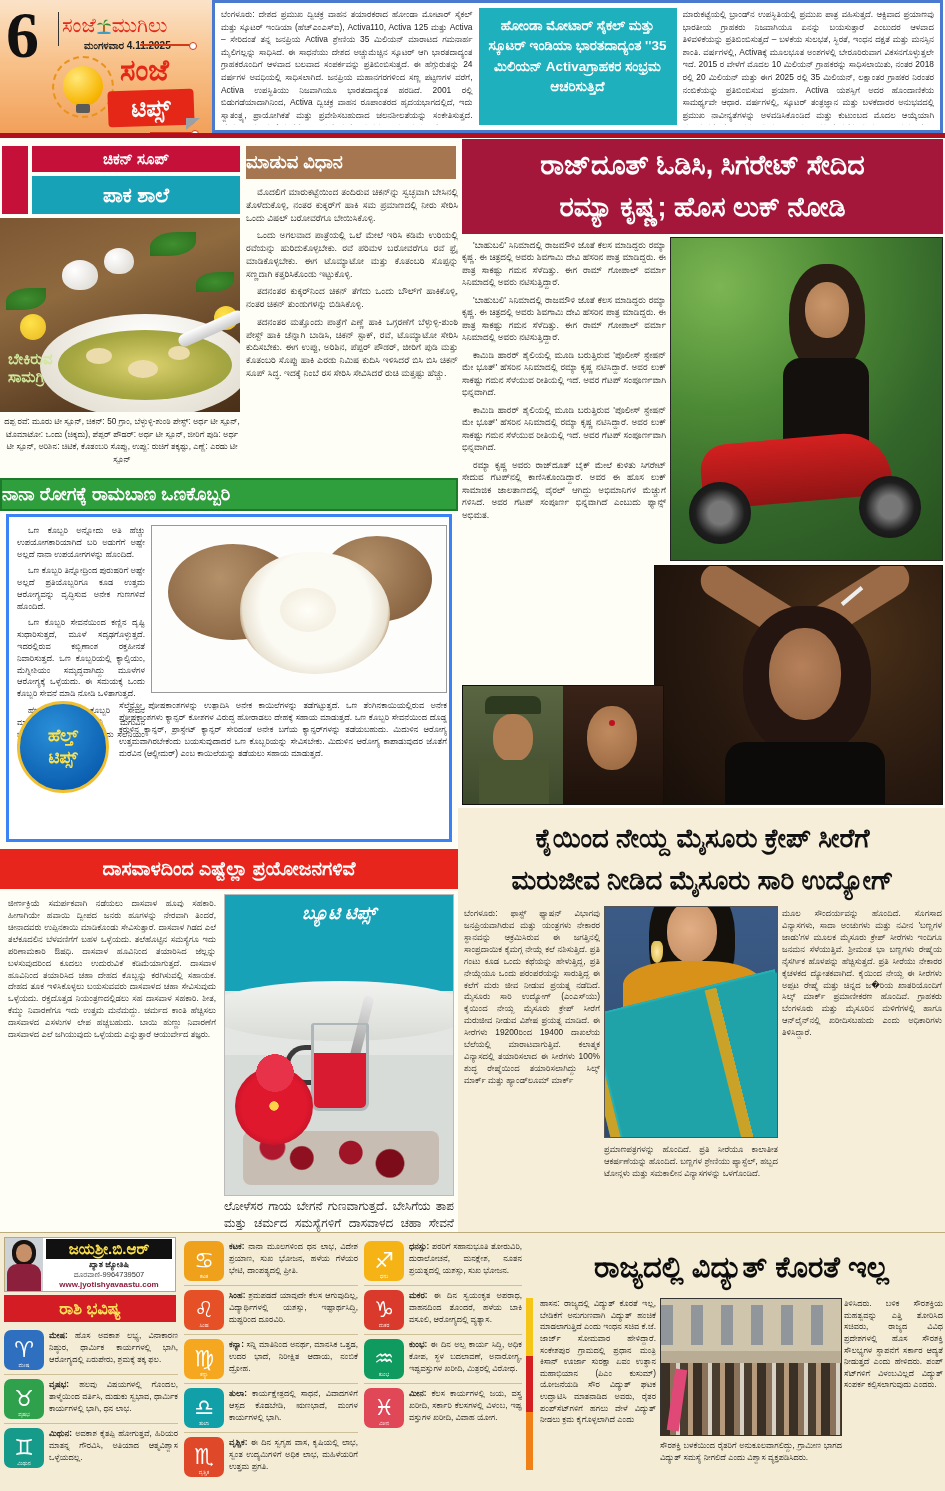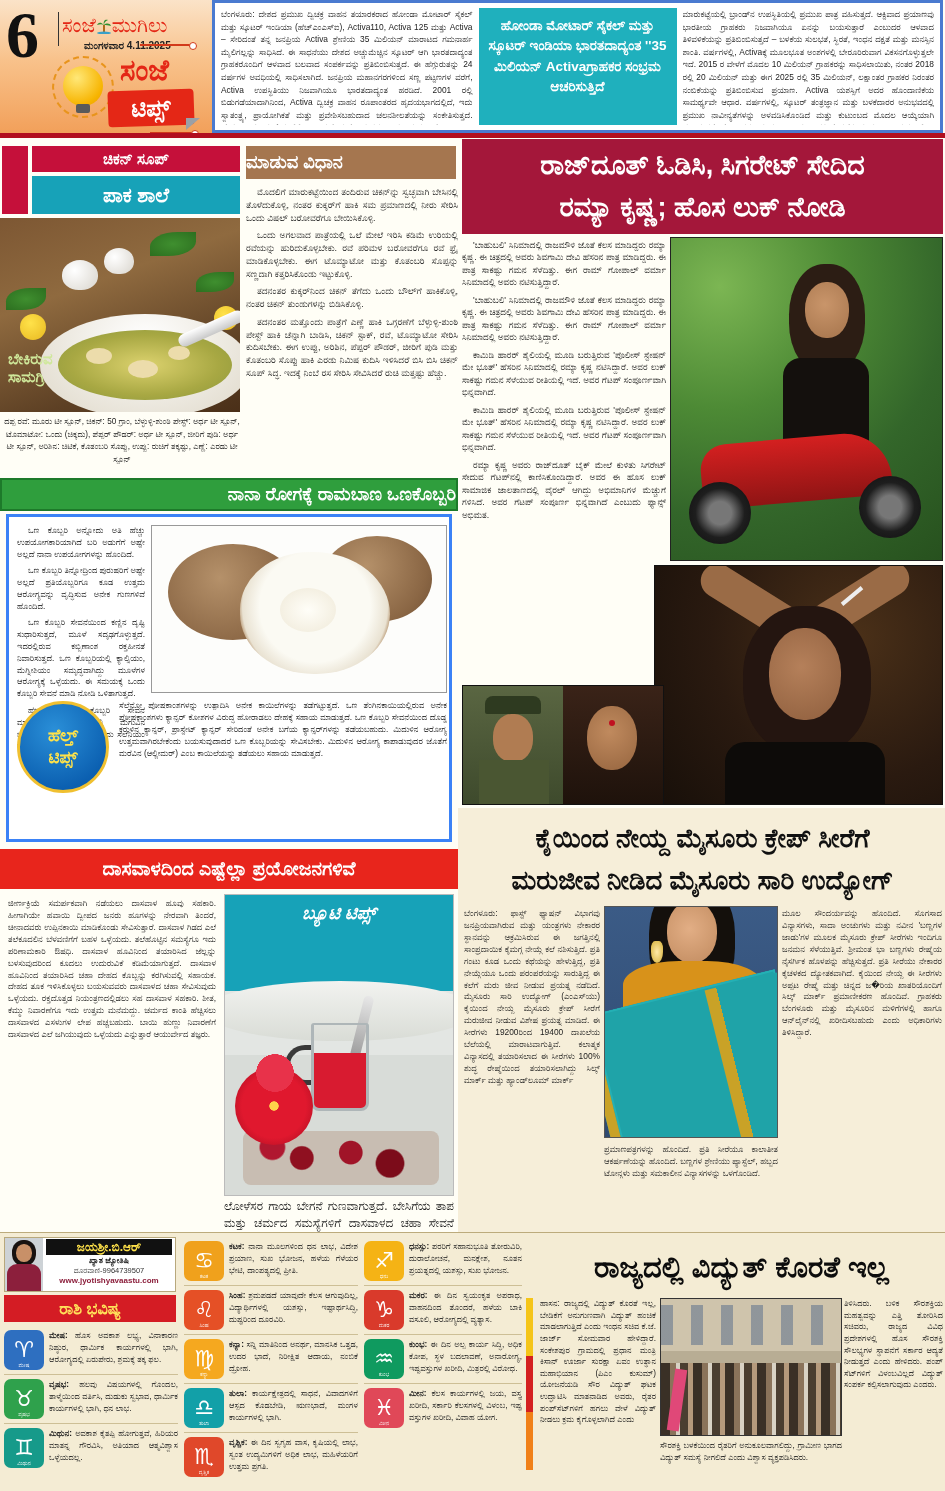--- a/index.html
+++ b/index.html
@@ -36,21 +36,21 @@
 .mint{position:absolute;background:radial-gradient(#3f8f2f,#2c6e1f);border-radius:60% 0 60% 0}
 .lemon{position:absolute;background:radial-gradient(circle at 40% 35%,#ffe24a,#e8b820);border-radius:50%}
 .bowl{position:absolute;left:40px;top:96px;width:210px;height:104px;background:radial-gradient(ellipse at 50% 25%,#ffffff,#e6e1d5 75%);border-radius:50%}
 .soup{position:absolute;left:58px;top:112px;width:174px;height:70px;background:radial-gradient(ellipse,#dcd26e,#a8a843 60%,#8a963b);border-radius:50%}
 .chunk{position:absolute;background:#ecdcab;border-radius:50%}
 .spoon{position:absolute;left:176px;top:104px;width:70px;height:13px;background:linear-gradient(#fff,#c8c8c8);border-radius:8px;transform:rotate(-24deg)}
 .ing-label{position:absolute;left:8px;top:132px;color:#cfe89a;font-weight:bold;font-size:15px;line-height:1.2}
 .ingredients{left:4px;top:416px;width:236px;height:58px;font-size:8.2px;line-height:1.55;text-align:center;color:#222;overflow:hidden}
 .method-text{left:246px;top:186px;width:212px;height:286px;font-size:9px}
 
-.green-banner{left:0;top:478px;width:458px;height:33px;background:#2f9e3d;border:2px solid #1d7a2a;color:#fff;font-weight:bold;font-size:18px;text-align:right;line-height:29px}
+.green-banner{left:0;top:478px;width:458px;height:33px;background:#2f9e3d;border:2px solid #1d7a2a;color:#fff;font-weight:bold;font-size:18px;text-align:left;line-height:29px}
 .green-box{left:6px;top:514px;width:446px;height:328px;border:3px solid #3b82f6;background:#fff;overflow:hidden}
 .coco-left{position:absolute;left:8px;top:8px;width:128px;height:312px;font-size:8.3px}
 .coconut-photo{position:absolute;left:142px;top:8px;width:296px;height:168px;border:1px solid #999;background:#fdfdfb;overflow:hidden}
 .coco-back{position:absolute;background:radial-gradient(circle at 40% 35%,#b5916a,#8a6644 70%,#6e4e33);border-radius:50%}
 .coco-half{position:absolute;left:88px;top:26px;width:150px;height:122px;background:radial-gradient(circle at 50% 45%,#fbfaf3 55%,#e9e2d2 72%,#a77e52 78%,#7c5836);border-radius:48% 52% 50% 50%}
 .coco-cream{position:absolute;left:128px;top:62px;width:56px;height:44px;background:radial-gradient(#fffef8,#efe9d8);border-radius:50%}
 .coco-flow{position:absolute;left:8px;top:182px;width:430px;height:140px;font-size:8.3px;text-align:justify;line-height:1.45;color:#1c1c1c;overflow:hidden}
 .health-badge{float:left;width:92px;height:92px;margin:2px 10px 2px 0;border-radius:50%;background:radial-gradient(circle at 40% 30%,#2a8fd8,#0b5fb0 75%);border:3px solid #f0c030;color:#ffe24a;font-weight:bold;font-size:17px;text-align:center;display:flex;flex-direction:column;justify-content:center;line-height:1.3}
 
 .hib-banner{left:0;top:849px;width:458px;height:40px;background:#e8251c;color:#fff;font-weight:bold;font-size:19px;text-align:center;line-height:40px}
@@ -109,21 +109,21 @@
 .crowdband{position:absolute;left:0;top:64px;width:100%;height:74px;background:repeating-linear-gradient(90deg,#3a3026 0 9px,#8a735a 9px 15px,#d8d2c4 15px 19px,#4a3e30 19px 27px,#b59a7c 27px 32px)}
 .ribbon{position:absolute;left:10px;top:70px;width:12px;height:62px;background:#e04878;transform:rotate(8deg)}
 .divider{left:526px;top:1298px;width:7px;height:172px;background:linear-gradient(#f5c518 0 34%,#d42020 34% 66%,#f08018 66%)}
 
 .astro-card{left:4px;top:1237px;width:172px;height:55px;background:#fff;border:1px solid #b8a87c;display:flex;overflow:hidden}
 .astro-photo{flex:0 0 38px;background:#cdd2d6;position:relative}
 .as-hair{position:absolute;left:7px;top:2px;width:24px;height:26px;background:#181210;border-radius:46%}
 .as-face{position:absolute;left:11px;top:6px;width:16px;height:18px;background:#c89068;border-radius:48%}
 .as-body{position:absolute;left:2px;top:26px;width:34px;height:30px;background:#8c1f3c;border-radius:10px 10px 0 0}
 .astro-info{flex:1;padding:1px 3px;overflow:hidden}
-.astro-name{background:#111;color:#ffe24a;font-weight:bold;font-size:12px;text-align:center;padding:1px 12px}
+.astro-name{background:#111;color:#ffe24a;font-weight:bold;font-size:15px;text-align:center;padding:1px 12px}
 .astro-title{font-size:8px;text-align:center;color:#222;font-weight:bold;margin-top:1px}
 .astro-phone{font-size:7.5px;text-align:center;color:#333}
 .astro-web{font-size:8px;text-align:center;color:#8c1f3c;font-weight:bold}
 .rashi-banner{left:4px;top:1295px;width:172px;height:27px;background:#d41c24;color:#ffe25a;font-weight:bold;font-size:16px;text-align:center;line-height:27px}
 .sign-col{position:absolute;overflow:hidden}
 .sign-item{display:flex;gap:5px;padding:4px 0;border-bottom:1px solid #cdbf96}
 .sign-item:last-child{border-bottom:none}
 .sign-icon{flex:0 0 40px;height:40px;border-radius:7px;position:relative;display:flex;align-items:center;justify-content:center}
 .sign-icon .glyph{color:#fff;font-size:22px;line-height:1;font-family:"DejaVu Sans",sans-serif}
 .sign-icon .slabel{position:absolute;bottom:1px;width:100%;text-align:center;color:#fff;font-size:5.5px}

